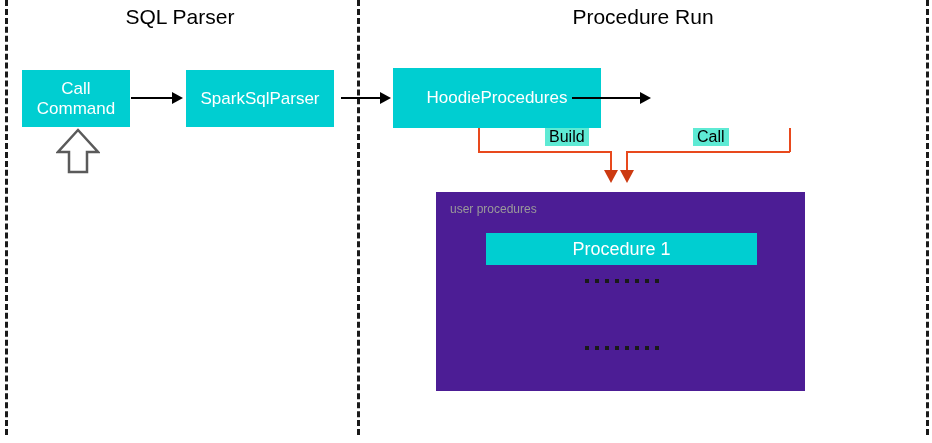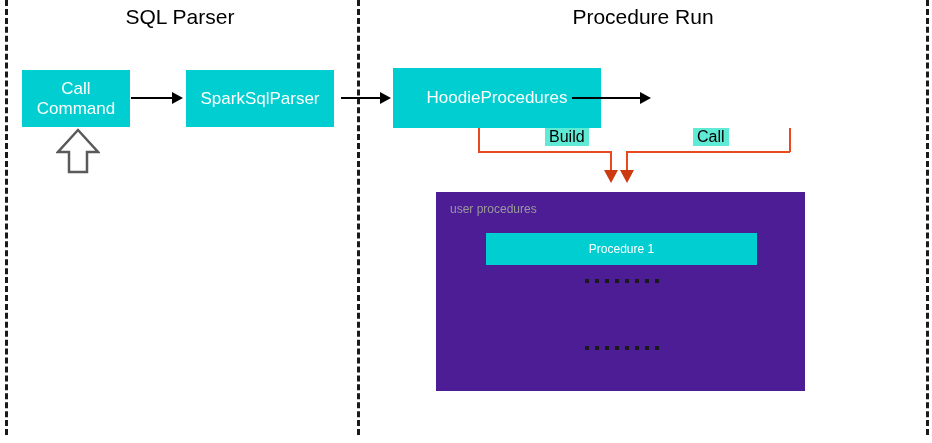--- a/index.html
+++ b/index.html
@@ -176,21 +176,21 @@
     font-size: 12px;
     color: #9a9a9a;
   }
   .procedure-box {
     position: absolute;
     left: 50px;
     width: 271px;
     height: 32px;
     background: #00ced1;
     color: #ffffff;
-    font-size: 12px;
+    font-size: 18px;
     display: flex;
     align-items: center;
     justify-content: center;
     box-sizing: border-box;
   }
   #procedure-box-0 { top: 41px; }
   #procedure-box-1 { top: 108px; }
   #procedure-box-2 { top: 175px; }
 
   .dots-separator {

